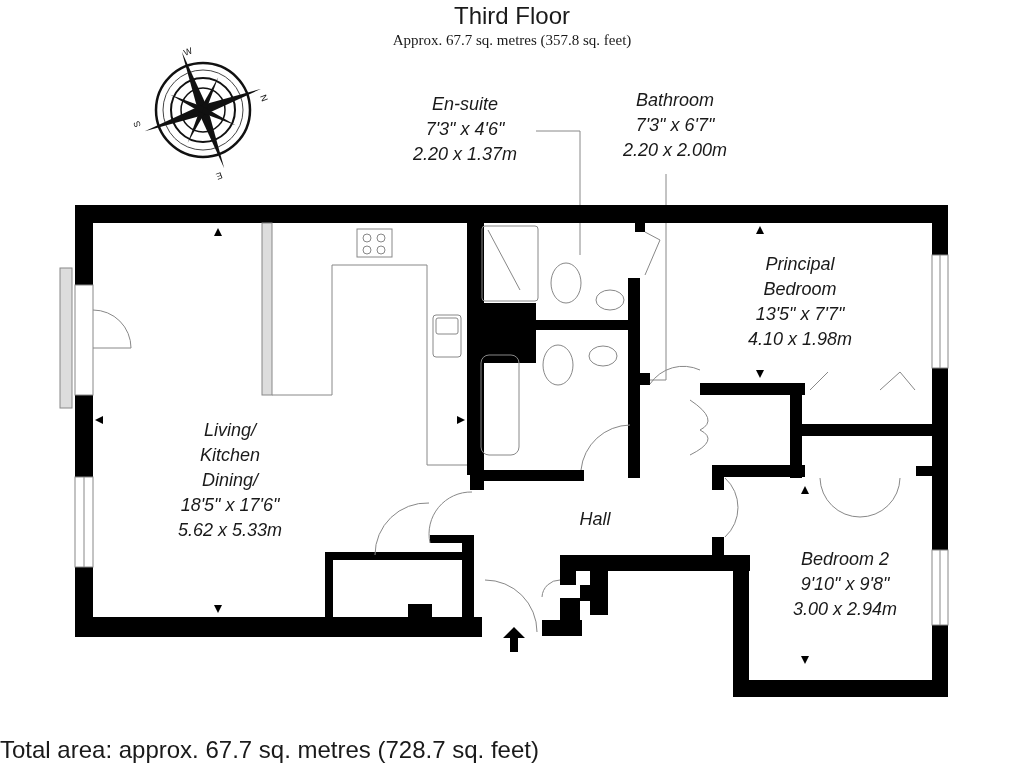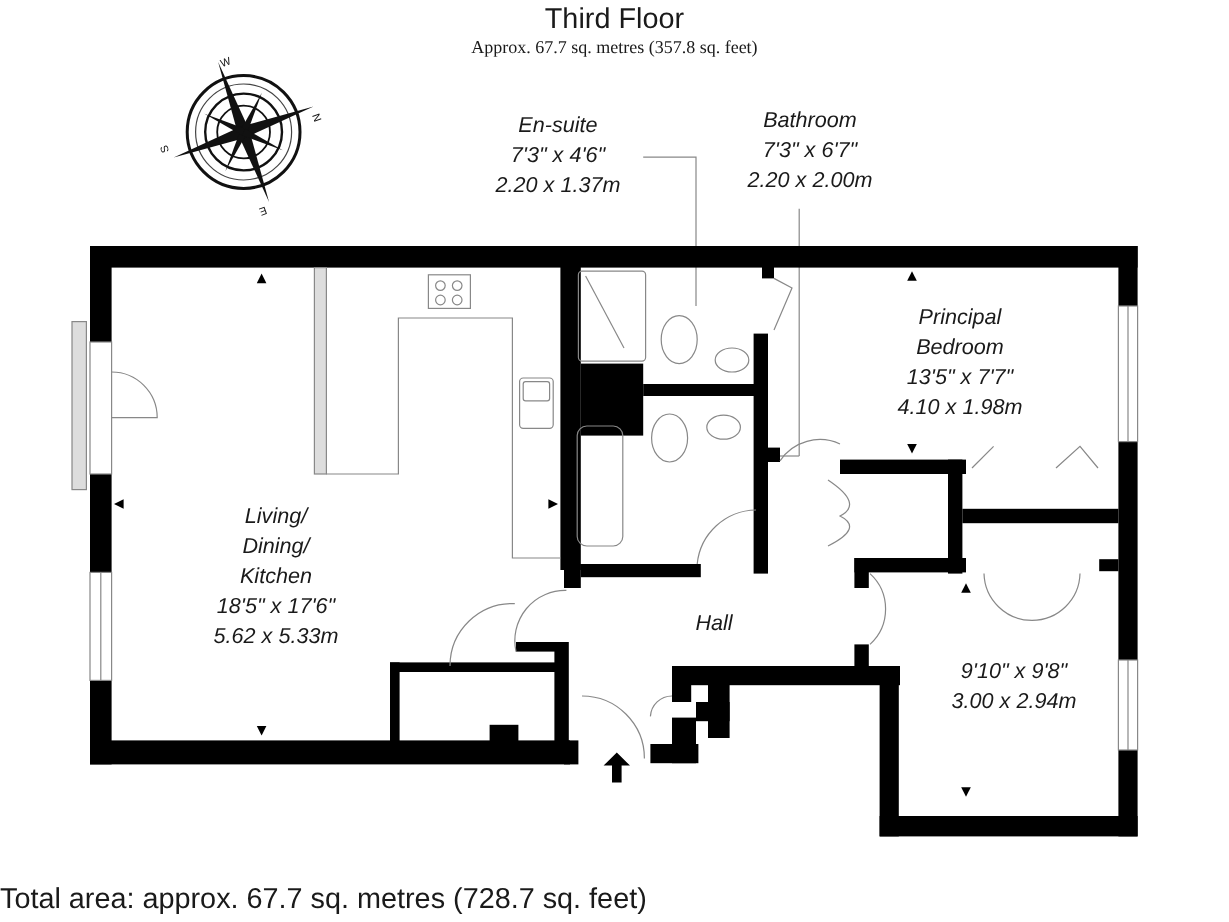--- a/index.html
+++ b/index.html
@@ -182,28 +182,29 @@
 
 <div class="abs label" style="left:720px; top:252px; width:160px;">
   <div>Principal</div>
   <div>Bedroom</div>
   <div>13'5" x 7'7"</div>
   <div>4.10 x 1.98m</div>
 </div>
 
 <div class="abs label" style="left:150px; top:418px; width:160px;">
   <div>Living/</div>
+  <div>Kitchen</div>
   <div>Dining/</div>
-  <div>Kitchen</div>
   <div>18'5" x 17'6"</div>
   <div>5.62 x 5.33m</div>
 </div>
 
 <div class="abs label" style="left:555px; top:507px; width:80px;">
   <div>Hall</div>
 </div>
 
 <div class="abs label" style="left:765px; top:547px; width:160px;">
+  <div>Bedroom 2</div>
   <div>9'10" x 9'8"</div>
   <div>3.00 x 2.94m</div>
 </div>
 
 <div class="abs footer">Total area: approx. 67.7 sq. metres (728.7 sq. feet)</div>
 
 </body></html>

